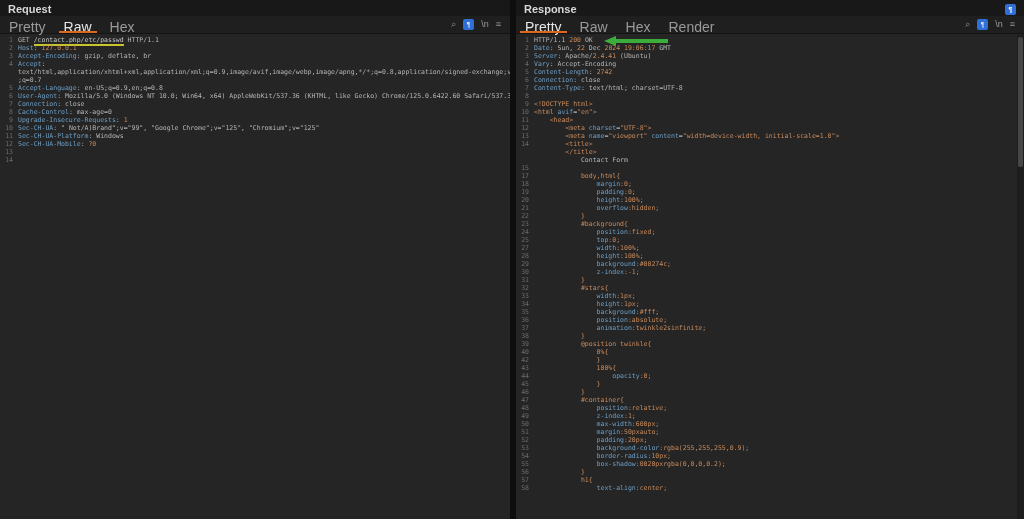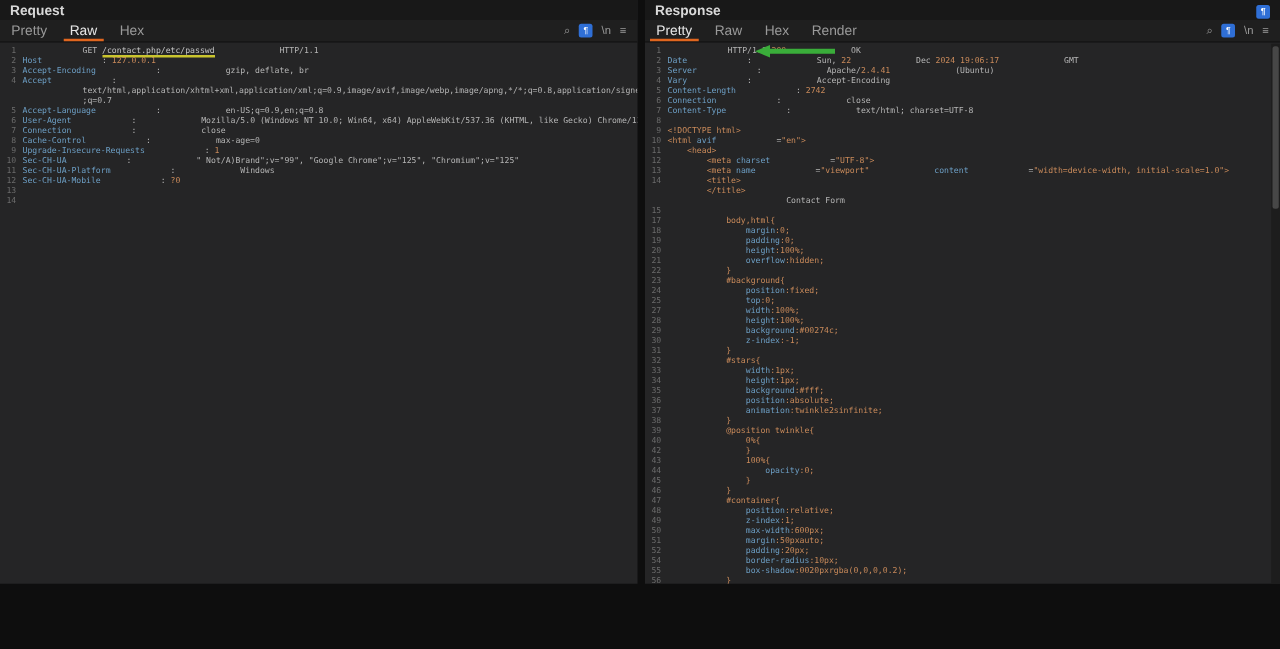--- a/index.html
+++ b/index.html
@@ -4,21 +4,21 @@
 <style>
   * { box-sizing: border-box; }
   html,body { margin:0; padding:0; }
   body {
     width:1024px; height:519px;
     background:#0e0e0e;
     font-family:"Liberation Sans", sans-serif;
     overflow:hidden;
     position:relative;
   }
-  .workspace { display:flex; width:1024px; height:467px; }
+  .workspace { display:flex; width:1024px; height:519px; }
   .panel {
     background:#252526;
     display:flex; flex-direction:column;
     position:relative; overflow:hidden;
   }
   #request-panel { width:510px; margin-right:6px; }
   #response-panel { width:508px; }
 
   .panel-title {
     height:16px; flex:0 0 16px;
@@ -33,21 +33,21 @@
     text-align:center; line-height:11px;
   }
   .tabbar {
     height:18px; flex:0 0 18px;
     background:#1f1f1f;
     border-bottom:1px solid #141414;
     display:flex; justify-content:space-between; align-items:stretch;
   }
   .tabs { display:flex; }
   .tab {
-    padding:3px 9px 0 9px; font-size:11px; color:#9a9a9a;
+    padding:3px 9px 0 9px; font-size:14px; color:#9a9a9a;
     position:relative; cursor:pointer; white-space:nowrap;
   }
   .tab.active { color:#e6e6e6; }
   .tab.active::after {
     content:""; position:absolute; left:4px; right:4px; bottom:0;
     height:2px; background:#e0661f;
   }
   .tab-icons { display:flex; align-items:center; gap:7px; padding-right:9px; }
   .ticon { font-size:9px; color:#9a9a9a; cursor:pointer; line-height:11px; }
   .ticon.blue {
@@ -61,21 +61,21 @@
     font-family:"DejaVu Sans Mono", monospace;
     font-size:6.5px; line-height:8px;
   }
   .line { display:flex; height:8px; white-space:pre; }
   .ln {
     flex:0 0 18px; width:18px; text-align:right; padding-right:5px;
     color:#6b6b6b;
   }
   .code { white-space:pre; }
 
-  .c-p { color:#b5b5b5;margin-left:48px; }
+  .c-p { color:#b5b5b5; }
   .c-b { color:#6d9fc5; }
   .c-o { color:#c98a5a; }
   .c-u { color:#c6c6c6; border-bottom:2px solid #c9c42e;text-align:center; }
 
   .arrow {
     position:absolute; top:36px; left:88px; width:64px; height:10px;
     display:flex; align-items:center; pointer-events:none;
   }
   .arrow-head {
     width:0; height:0;
@@ -199,20 +199,21 @@
         <div class="line"><span class="ln">43</span><span class="code"><span class="c-o">                100%{</span></span></div>
         <div class="line"><span class="ln">44</span><span class="code"><span class="c-b">                    opacity</span><span class="c-o">:0;</span></span></div>
         <div class="line"><span class="ln">45</span><span class="code"><span class="c-o">                }</span></span></div>
         <div class="line"><span class="ln">46</span><span class="code"><span class="c-o">            }</span></span></div>
         <div class="line"><span class="ln">47</span><span class="code"><span class="c-o">            #container{</span></span></div>
         <div class="line"><span class="ln">48</span><span class="code"><span class="c-b">                position</span><span class="c-o">:relative;</span></span></div>
         <div class="line"><span class="ln">49</span><span class="code"><span class="c-b">                z-index</span><span class="c-o">:1;</span></span></div>
         <div class="line"><span class="ln">50</span><span class="code"><span class="c-b">                max-width</span><span class="c-o">:600px;</span></span></div>
         <div class="line"><span class="ln">51</span><span class="code"><span class="c-b">                margin</span><span class="c-o">:50pxauto;</span></span></div>
         <div class="line"><span class="ln">52</span><span class="code"><span class="c-b">                padding</span><span class="c-o">:20px;</span></span></div>
+        <div class="line"><span class="ln">53</span><span class="code"><span class="c-b">                background-color</span><span class="c-o">:rgba(255,255,255,0.9);</span></span></div>
         <div class="line"><span class="ln">54</span><span class="code"><span class="c-b">                border-radius</span><span class="c-o">:10px;</span></span></div>
         <div class="line"><span class="ln">55</span><span class="code"><span class="c-b">                box-shadow</span><span class="c-o">:0020pxrgba(0,0,0,0.2);</span></span></div>
         <div class="line"><span class="ln">56</span><span class="code"><span class="c-o">            }</span></span></div>
         <div class="line"><span class="ln">57</span><span class="code"><span class="c-o">            h1{</span></span></div>
         <div class="line"><span class="ln">58</span><span class="code"><span class="c-b">                text-align</span><span class="c-o">:center;</span></span></div>
       </div>
 
     <div class="arrow">
       <span class="arrow-head"></span>
       <span class="arrow-shaft"></span>

